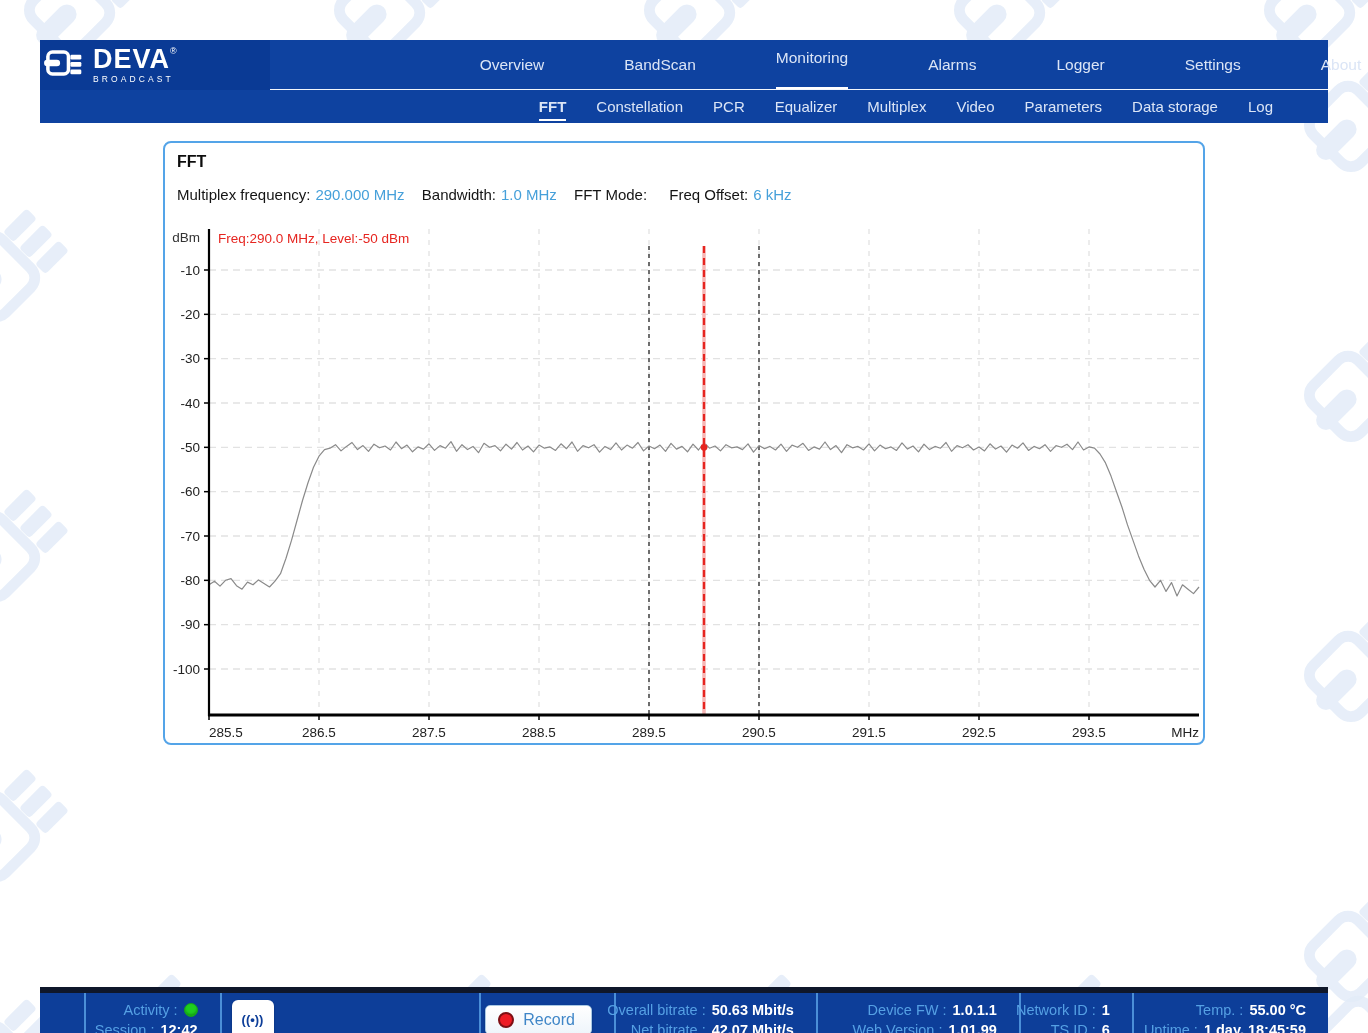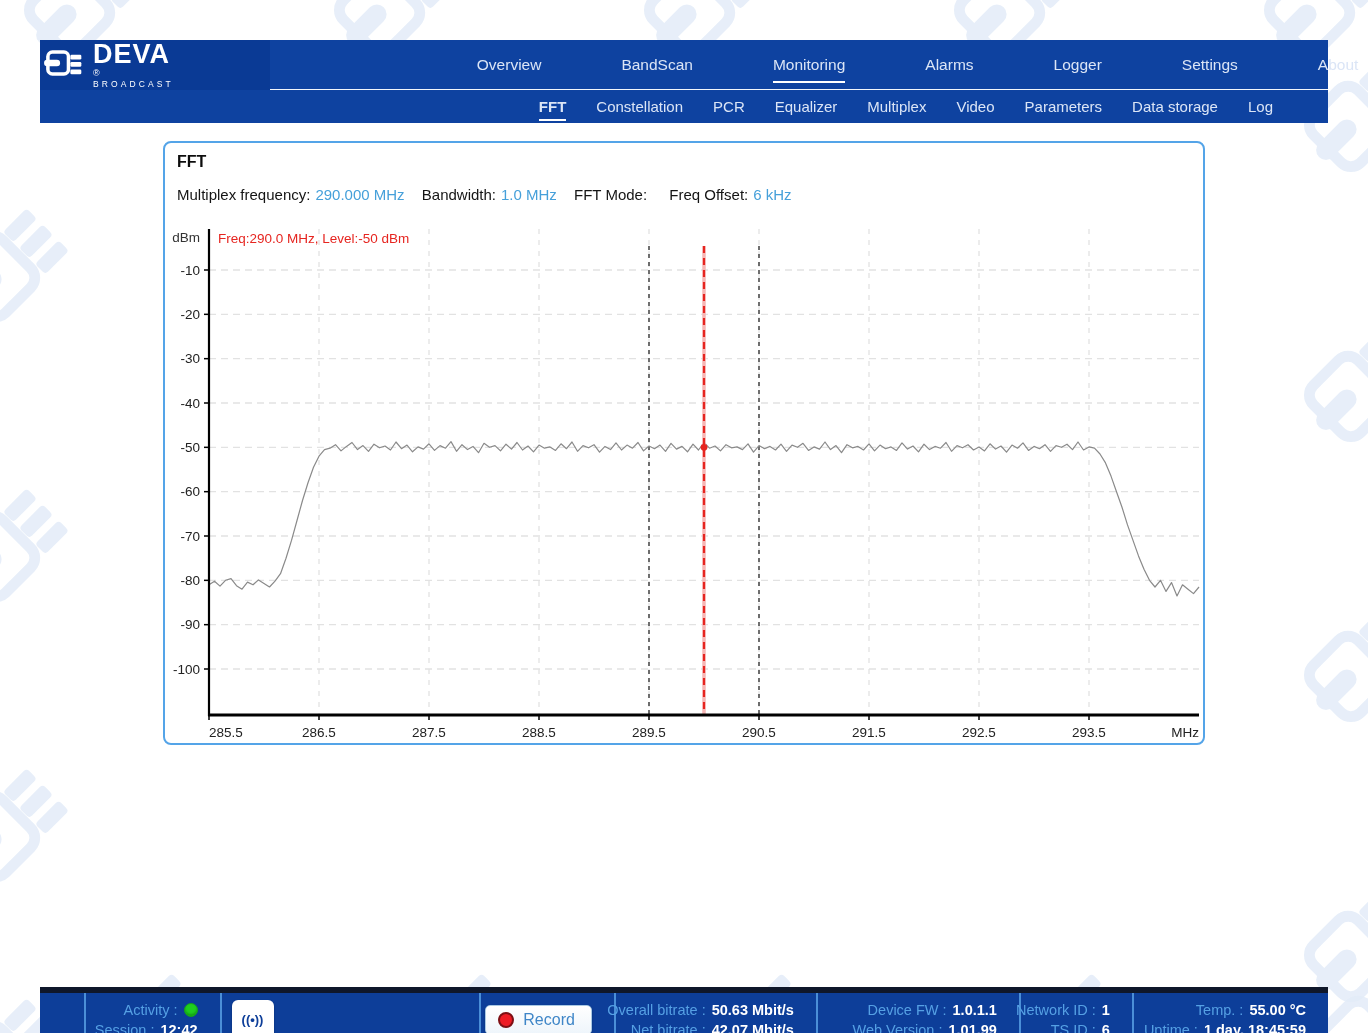--- a/index.html
+++ b/index.html
@@ -15,31 +15,31 @@
 
   
   #header { position:absolute; left:40px; top:40px; width:1288px; z-index:3; }
   #topbar { position:relative; height:49px; background:#0e42a0; display:flex; align-items:center; }
   #logo-block {
     position:absolute; left:0; top:0; width:230px; height:83px;
     background:#0a3a95; z-index:0;
   }
   #logo { position:relative; z-index:2; width:230px; height:49px; display:flex; align-items:center; justify-content:center; gap:7px; }
   .brand-wrap { display:flex; flex-direction:column; line-height:1; }
-  .brand-row { display:flex; align-items:flex-start;flex-direction:column; }
+  .brand-row { display:flex; align-items:flex-start; }
   .brand-name { color:#fff; font-weight:bold; font-size:27px; letter-spacing:1px; }
   .brand-reg { color:#fff; font-size:9px; margin-top:1px; }
   .brand-sub { color:#fff; font-size:8.5px; letter-spacing:3.1px; margin-top:2px; }
   .nav { display:flex; align-items:center; height:100%; position:relative; z-index:2; }
   #main-nav { margin-left:286px;gap:46px; }
   .nav-item {
     color:#dbe5f6; font-size:15.5px; padding:0 17px; height:100%;
     display:flex; align-items:center; cursor:pointer; position:relative;
   }
-  .nav-item.active .nav-label { border-bottom:2px solid #ffffff; padding-bottom:7px; margin-bottom:-9px; }
+  .nav-item.active .nav-label { border-bottom:2px solid #ffffff; padding-bottom:20px; margin-bottom:-9px; }
   #seam { height:1px; background:#f2f6fc; }
   #subnav {
     position:relative; height:33px; background:#0e42a0;
     display:flex; justify-content:flex-end; align-items:center; padding-right:40px;
   }
   .subnav-item {
     color:#dbe5f6; font-size:15px; padding:0 15px; height:100%;
     display:flex; align-items:center; cursor:pointer;
   }
   .subnav-item.active .nav-label { font-weight:bold; border-bottom:2px solid #ffffff; padding-bottom:4px; margin-bottom:-6px; }

